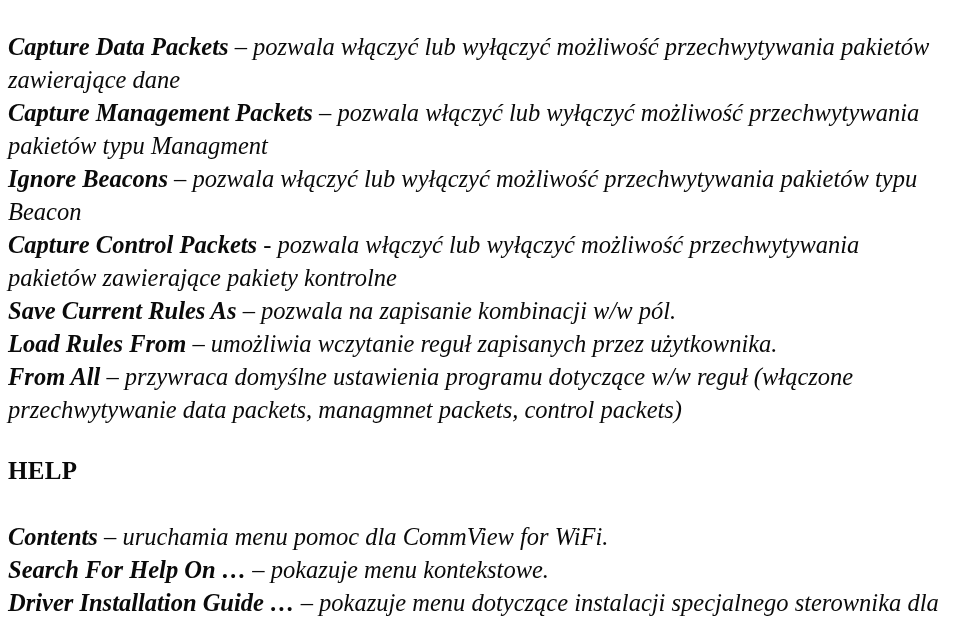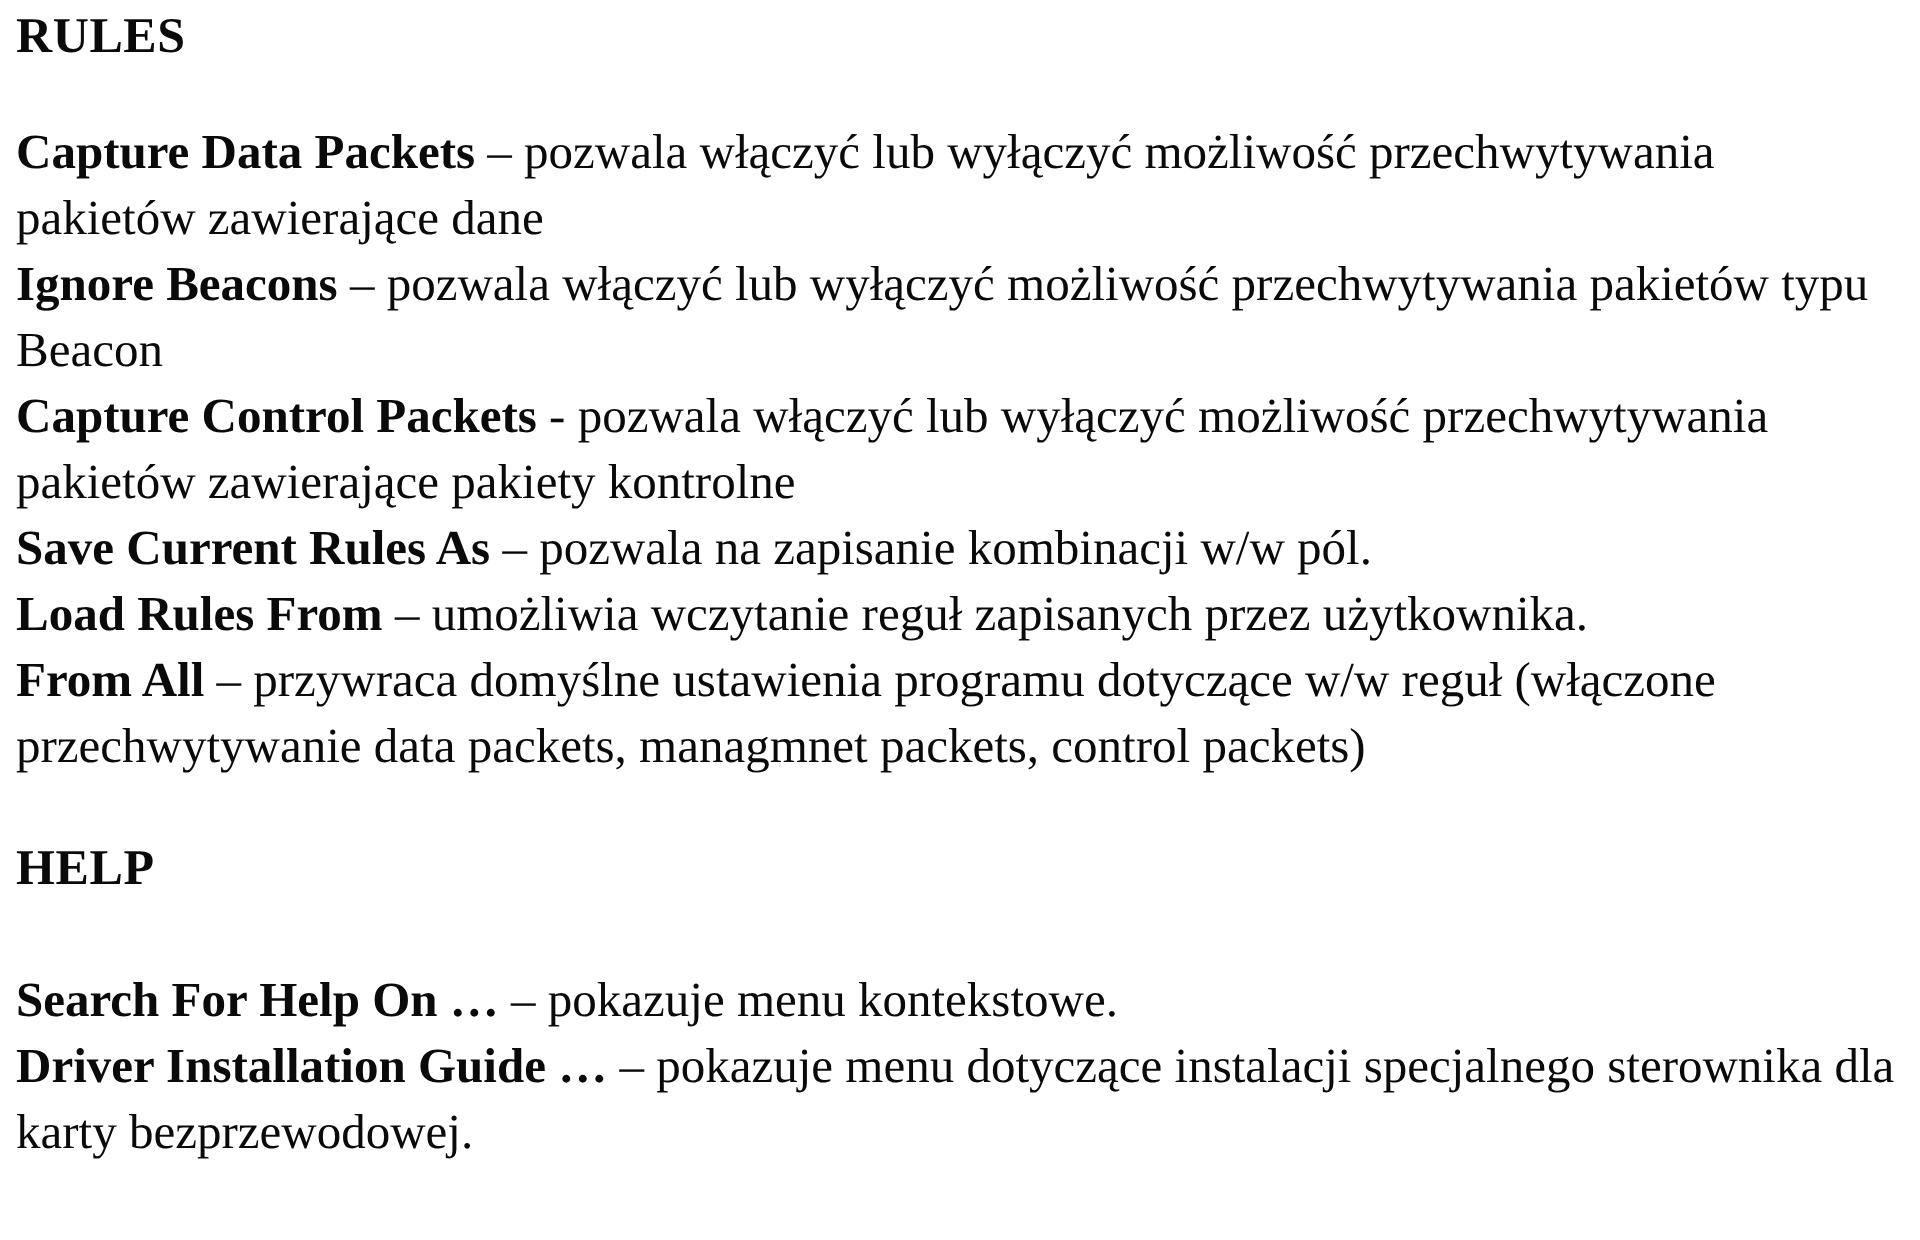--- a/index.html
+++ b/index.html
@@ -42,47 +42,52 @@
     padding: 0;
     list-style: none;
   }
   .entry {
     font-size: 24.5px;
     line-height: 33px;
     margin: 0;
     padding: 0;
     text-align: left;
     max-width: 940px;
+    font-style: italic;
   }
   .term {
     font-weight: bold;
   }
   .dash {
     font-weight: normal;
   }
   .desc {
     font-weight: normal;
   }
   .ellipsis-bold {
     font-weight: bold;
   }
 </style>
 </head>
 <body>
 
 <div class="page">
 
   <div>
-    <div class="section-heading">RULES</div>
     <div class="heading-gap-rules"></div>
     <ul class="entry-list">
       <li class="entry">
         <span class="term">Capture Data Packets</span><span class="ellipsis-bold"></span>
         <span class="dash">–</span>
         <span class="desc">pozwala włączyć lub wyłączyć możliwość przechwytywania pakietów zawierające dane</span>
+      </li>
+      <li class="entry">
+        <span class="term">Capture Management Packets</span><span class="ellipsis-bold"></span>
+        <span class="dash">–</span>
+        <span class="desc">pozwala włączyć lub wyłączyć możliwość przechwytywania pakietów typu Managment</span>
       </li>
       <li class="entry">
         <span class="term">Ignore Beacons</span><span class="ellipsis-bold"></span>
         <span class="dash">–</span>
         <span class="desc">pozwala włączyć lub wyłączyć możliwość przechwytywania pakietów typu Beacon</span>
       </li>
       <li class="entry">
         <span class="term">Capture Control Packets</span><span class="ellipsis-bold"></span>
         <span class="dash">-</span>
         <span class="desc">pozwala włączyć lub wyłączyć możliwość przechwytywania pakietów zawierające pakiety kontrolne</span>
@@ -105,20 +110,25 @@
     </ul>
   </div>
 
   <div class="section-gap"></div>
 
   <div>
     <div class="section-heading">HELP</div>
     <div class="heading-gap-help"></div>
     <ul class="entry-list">
       <li class="entry">
+        <span class="term">Contents</span><span class="ellipsis-bold"></span>
+        <span class="dash">–</span>
+        <span class="desc">uruchamia menu pomoc dla CommView for WiFi.</span>
+      </li>
+      <li class="entry">
         <span class="term">Search For Help On</span> <span class="ellipsis-bold">…</span>
         <span class="dash">–</span>
         <span class="desc">pokazuje menu kontekstowe.</span>
       </li>
       <li class="entry">
         <span class="term">Driver Installation Guide</span> <span class="ellipsis-bold">…</span>
         <span class="dash">–</span>
         <span class="desc">pokazuje menu dotyczące instalacji specjalnego sterownika dla karty bezprzewodowej.</span>
       </li>
 

